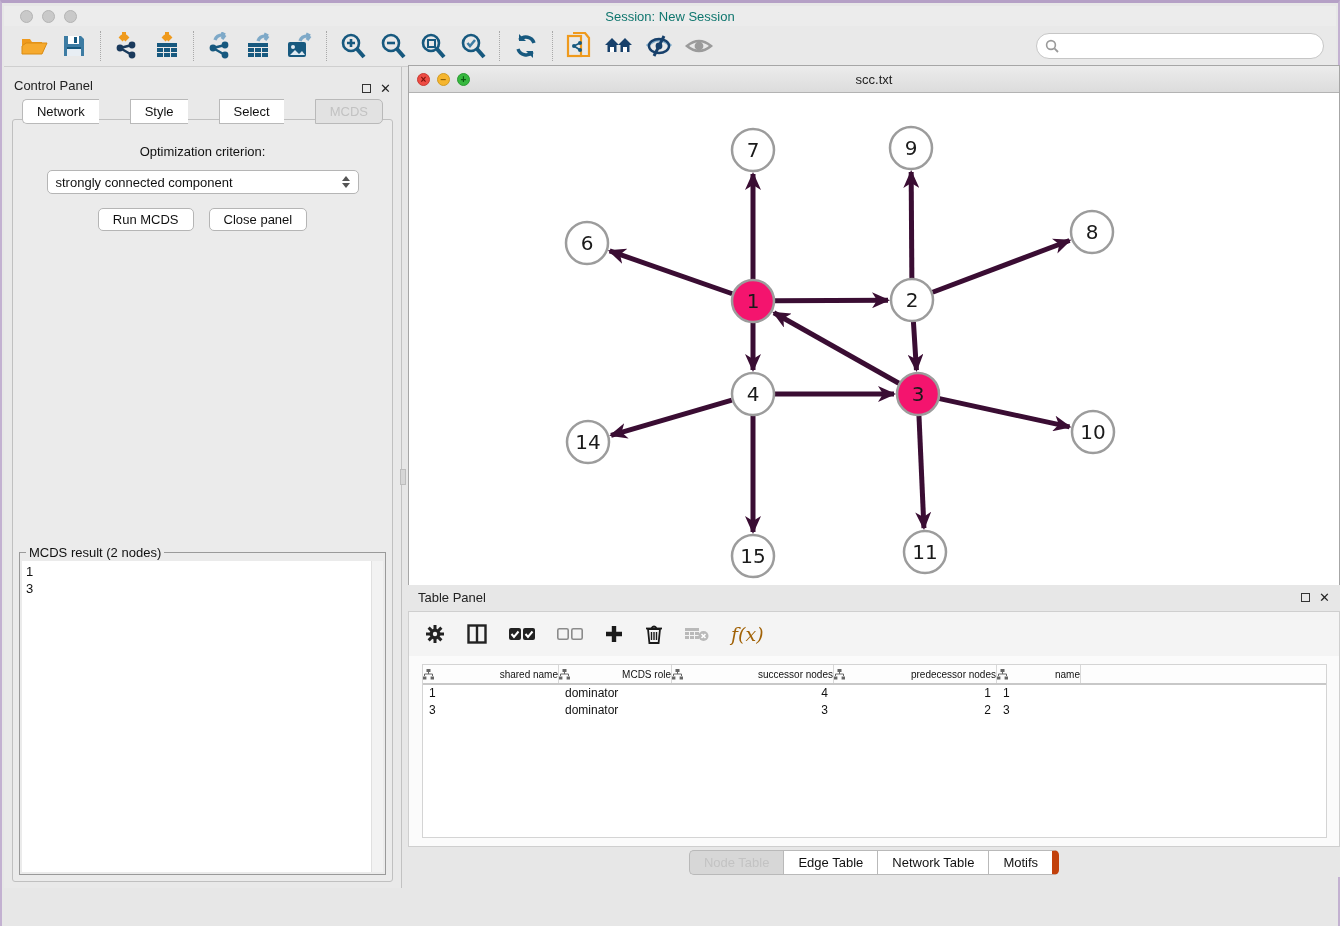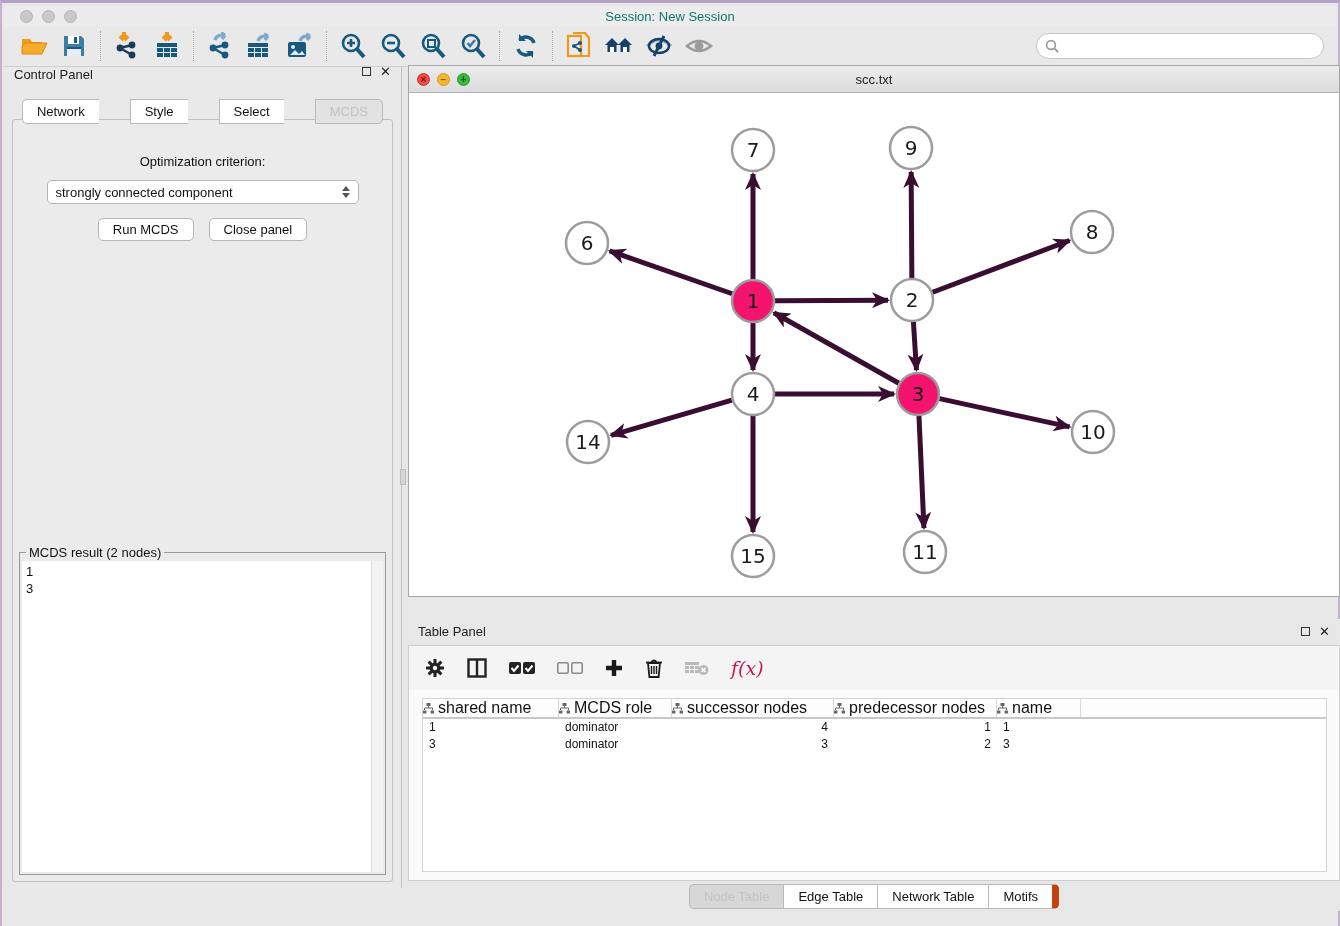--- a/index.html
+++ b/index.html
@@ -17,30 +17,30 @@
 
   
   .toolbar { position:absolute; top:23px; left:2px; right:2px; height:41px; background:#e9e9e9; border-bottom:1px solid #cfcfcf; display:flex; align-items:center; padding-left:10px; }
   .tbtn { width:34px; height:32px; display:flex; align-items:center; justify-content:center; margin:0 3px; }
   .tsep { width:1px; height:30px; border-left:1px dotted #a9a9a9; margin:0 6px; }
   .searchbox { position:absolute; right:12px; top:7px; width:288px; height:26px; background:#fff; border:1px solid #c6c6c6; border-radius:13px; display:flex; align-items:center; padding-left:8px; }
   .searchbox input { border:none; outline:none; flex:1; font-size:13px; background:transparent; margin-left:5px; }
 
   
   .cpanel { position:absolute; left:2px; top:64px; width:398px; bottom:38px; background:#e9e9e9; border-right:1px solid #c2c2c2; }
-  .panel-head { height:26px; display:flex; align-items:flex-start; padding:0 10px; font-size:13px; color:#222; }
+  .panel-head { height:26px; display:flex; align-items:flex-end; padding:0 10px; font-size:13px; color:#222; }
   .panel-ctl { margin-left:auto; display:flex; gap:9px; align-items:center; }
   .float-box { width:9px; height:9px; border:1.5px solid #333; }
   .close-x { font-size:13px; font-weight:bold; color:#222; line-height:9px; }
   .cp-tabs { position:absolute; top:32px; left:0; right:0; display:flex; justify-content:center; z-index:2;gap:31px; }
   .cp-tab { font-size:13px; padding:4px 14px; background:#fff; border:1px solid #b9b9b9; border-right:none; color:#111; }
   .cp-tab:first-child { border-radius:5px 0 0 5px; }
   .cp-tab.sel { background:#e2e2e2; color:#c2c2c2; border-right:1px solid #b9b9b9; border-radius:0 5px 5px 0; }
   .cp-body { position:absolute; top:52px; left:8px; right:8px; bottom:6px; border:1px solid #c0c0c0; border-radius:3px; background:#ebebeb; }
-  .opt-label { text-align:center; margin-top:34px; font-size:13px; color:#111; }
+  .opt-label { text-align:center; margin-top:24px; font-size:13px; color:#111; }
   .dropdown { margin:11px auto 0; width:312px; height:24px; background:#fff; border:1px solid #b5b5b5; border-radius:5px; display:flex; align-items:center; padding:0 8px; font-size:13px; color:#111; }
   .dd-arrows { margin-left:auto; display:flex; flex-direction:column; gap:2px; }
   .dd-arrows i { width:0; height:0; border-left:4px solid transparent; border-right:4px solid transparent; display:block; }
   .dd-up { border-bottom:5px solid #555; }
   .dd-down { border-top:5px solid #555; }
   .btn-row { display:flex; justify-content:center; gap:15px; margin-top:14px; }
   .pbtn { background:#fff; border:1px solid #b5b5b5; border-radius:5px; font-size:13px; padding:3px 14px; color:#111; }
   .result-group { position:absolute; left:6px; right:6px; top:432px; bottom:6px; border:1px solid #9a9a9a; background:#ebebeb; }
   .result-legend { position:absolute; top:-8px; left:6px; background:#ebebeb; font-size:13px; padding:0 3px; color:#111; }
   .result-area { position:absolute; inset:8px 2px 2px 2px; background:#fff; font-size:13px; color:#111; padding:2px 4px; white-space:pre; line-height:17px; }
@@ -53,28 +53,28 @@
   .lights { position:absolute; left:8px; top:7px; display:flex; gap:7px; }
   .light { width:13px; height:13px; border-radius:50%; font-size:10px; font-weight:bold; text-align:center; line-height:12px; }
   .light.red { background:#ee4b43; border:1px solid #c83a33; color:#7c120d; }
   .light.yellow { background:#f5b52e; border:1px solid #d19b22; color:#8a5d05; }
   .light.green { background:#37b83f; border:1px solid #2b9a33; color:#0c5a12; }
   .net-canvas { position:absolute; top:28px; left:0; right:0; bottom:0; background:#fff; }
   .grip-v { position:absolute; left:398px; top:466px; width:6px; height:16px; background:#d6d6d6; border:1px solid #bdbdbd; }
   .grip-h { position:absolute; left:858px; top:589px; width:16px; height:5px; background:#d6d6d6; border:1px solid #bdbdbd; }
 
   
-  .tpanel { position:absolute; left:406px; top:616px; width:932px; height:292px; background:#e7e7e7; }
+  .tpanel { position:absolute; left:406px; top:582px; width:932px; height:292px; background:#e7e7e7; }
   .tp-head { height:25px; display:flex; align-items:center; padding:0 10px; font-size:13px; color:#222; }
   .tp-inner { position:absolute; top:26px; left:0; right:0; bottom:30px; background:#fbfbfb; border:1px solid #cfcfcf; }
   .tp-toolbar { height:44px; display:flex; align-items:center; padding-left:16px; gap:22px; background:#f4f4f4; }
-  .fx { font-family:"DejaVu Serif","Liberation Serif",serif; font-style:italic; font-size:19px; color:#be185d; }
+  .fx { font-family:"DejaVu Serif","Liberation Serif",serif; font-style:italic; font-size:19px; color:#a16207; }
   .dtable { position:absolute; left:13px; top:52px; right:12px; bottom:8px; background:#fff; border:1px solid #d4d4d4; overflow:hidden; }
   .thead { display:flex; height:20px; border-bottom:2px solid #c8c8c8; background:#fdfdfd; }
-  .th { display:flex; align-items:center; justify-content:flex-start; gap:4px; font-size:16px; color:#111; border-right:1px solid #d8d8d8; }
+  .th { display:flex; align-items:center; justify-content:space-between; gap:4px; font-size:10px; color:#111; border-right:1px solid #d8d8d8; }
   .trow { display:flex; height:17px; font-size:12px; color:#111; }
   .td { padding:1px 6px; overflow:hidden; white-space:nowrap; }
   .td.r { text-align:right; }
   .tp-tabs { position:absolute; bottom:2px; left:0; right:0; height:26px; display:flex; justify-content:center; align-items:center; }
   .tp-tab { font-size:13px; padding:4px 14px; background:#fff; border:1px solid #b9b9b9; border-right:none; color:#111; }
   .tp-tab:last-child { border-right:7px solid #c2410c; border-radius:0 5px 5px 0; }
   .tp-tab.sel { background:#d7d7d7; color:#c3c3c3; border-radius:5px 0 0 5px; }
 
   
   .statusbar { position:absolute; left:2px; right:2px; bottom:0; height:38px; background:#e5e5e5; border-top:1px solid #c0c0c0; }

